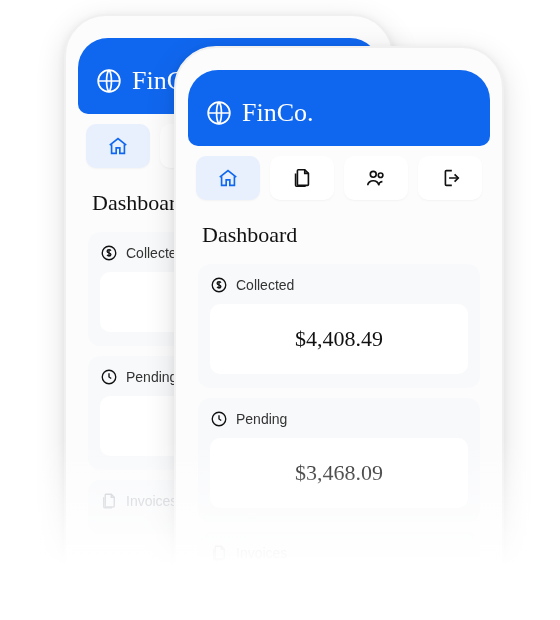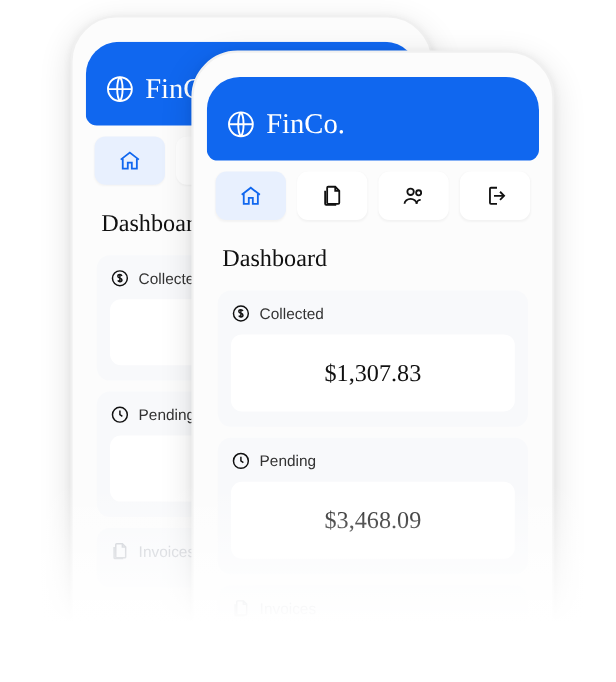--- a/index.html
+++ b/index.html
@@ -233,21 +233,21 @@
     </div>
     <div class="page-title">Dashboard</div>
     <div class="card">
       <div class="card-head">
         <svg viewBox="0 0 24 24" fill="none" stroke="#111" stroke-width="1.8">
             <circle cx="12" cy="12" r="9"></circle>
             <path d="M12 7v10M14.5 9c-.5-1-1.5-1.5-2.5-1.5-1.5 0-2.5.8-2.5 2 0 3 5 1.5 5 4.5 0 1.2-1 2-2.5 2-1 0-2-.5-2.5-1.5"></path>
           </svg>
         <span>Collected</span>
       </div>
-      <div class="card-body">$1,307.83</div>
+      <div class="card-body">$4,408.49</div>
     </div>
     <div class="card">
       <div class="card-head">
         <svg viewBox="0 0 24 24" fill="none" stroke="#111" stroke-width="1.8">
             <circle cx="12" cy="12" r="9"></circle>
             <path d="M12 7v5l3 2"></path>
           </svg>
         <span>Pending</span>
       </div>
       <div class="card-body">$3,468.09</div>

